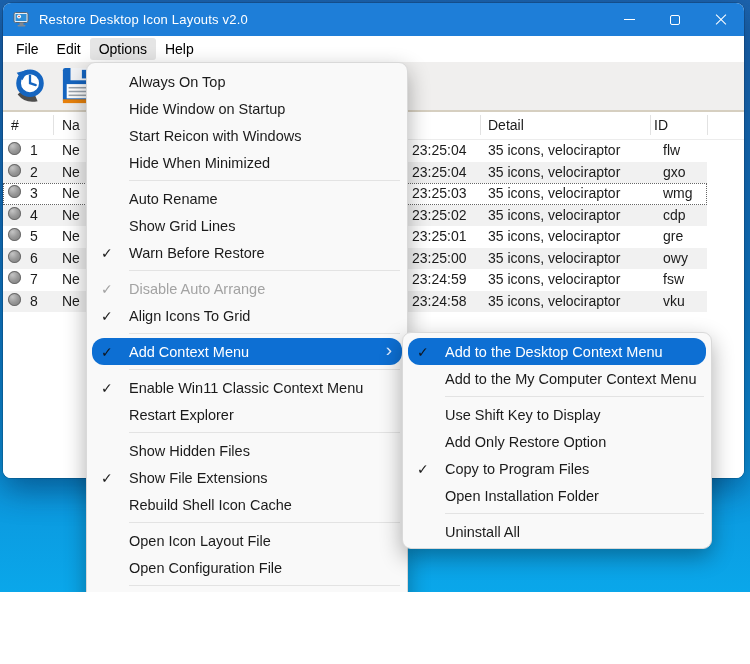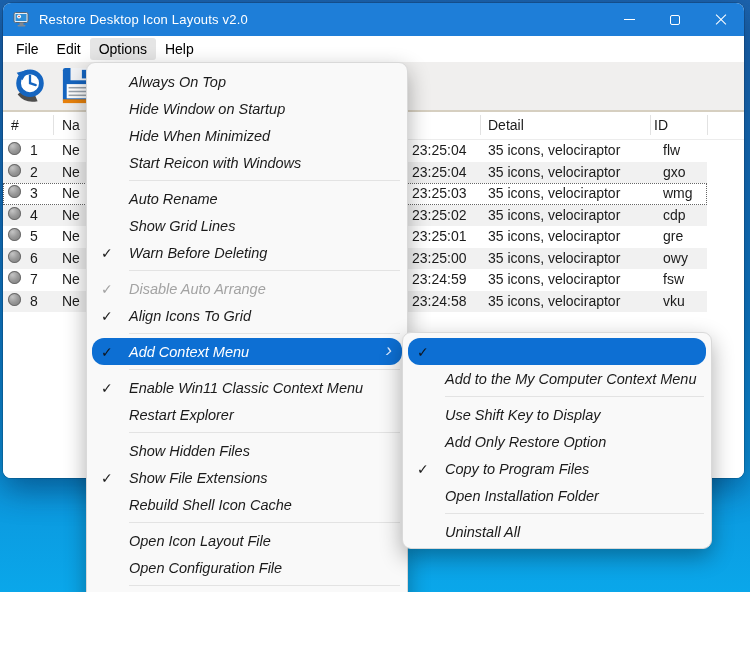--- a/index.html
+++ b/index.html
@@ -48,21 +48,21 @@
   .ball { left:5px; top:4px; width:13px; height:13px; border-radius:50%;
           background:radial-gradient(circle at 35% 30%, #c4c4c4 0%, #999999 45%, #757575 100%);
           box-shadow:inset 0 0 0 1px #6a6a6a; }
   .c-num { left:27px; } .c-name { left:59px; } .c-time { left:409px; } .c-detail { left:485px; } .c-id { left:660px; }
 
   
   .popup { position:absolute; background:#f9f9f9; border:1px solid #d9d9d9; border-radius:9px;
            box-shadow:0 8px 22px rgba(0,0,0,.32); padding-top:5px; font-size:14.5px; color:#1b1b1b; z-index:50; }
   .mainmenu { left:86px; top:62px; width:322px; height:560px; }
   .submenu  { left:402px; top:332px; width:310px; height:217px; z-index:60; }
-  .mi { position:relative; height:27px; margin:0 5px; display:flex; align-items:center; border-radius:12px;font-style:italic; }
+  .mi { position:relative; height:27px; margin:0 5px; display:flex; align-items:center; border-radius:12px; }
   .mi .check { position:absolute; left:9px; width:24px; font-size:14px; color:#1b1b1b; }
   .mi .label { margin-left:37px; white-space:nowrap; }
   .mi .arrow { position:absolute; right:10px; font-size:19px; line-height:1; color:#444; top:2px; }
   .mi.hl { background:var(--accent,#0d6fd3); }
   .mi.hl .label { color:#ffffff; }
   .mi.hl .check { color:#10161f; }
   .mi.hl .arrow { color:#dcebff; }
   .mi.dis .label, .mi.dis .check { color:#a3a3a3; }
   .msep { position:relative; height:9px; }
   .msep::after { content:''; position:absolute; left:42px; right:7px; top:4px; border-top:1px solid #e3e3e3; }
@@ -213,38 +213,38 @@
       <div class="mi">
         <span class="check"></span>
         <span class="label">Always On Top</span>
       </div>
       <div class="mi">
         <span class="check"></span>
         <span class="label">Hide Window on Startup</span>
       </div>
       <div class="mi">
         <span class="check"></span>
+        <span class="label">Start Reicon with Windows</span>
+      </div>
+      <div class="mi">
+        <span class="check"></span>
         <span class="label">Hide When Minimized</span>
       </div>
-      <div class="mi">
-        <span class="check"></span>
-        <span class="label">Start Reicon with Windows</span>
-      </div>
       <div class="msep"></div>
       <div class="mi">
         <span class="check"></span>
         <span class="label">Auto Rename</span>
       </div>
       <div class="mi">
         <span class="check"></span>
         <span class="label">Show Grid Lines</span>
       </div>
       <div class="mi">
         <span class="check">✓</span>
-        <span class="label">Warn Before Deleting</span>
+        <span class="label">Warn Before Restore</span>
       </div>
       <div class="msep"></div>
       <div class="mi dis">
         <span class="check">✓</span>
         <span class="label">Disable Auto Arrange</span>
       </div>
       <div class="mi">
         <span class="check">✓</span>
         <span class="label">Align Icons To Grid</span>
       </div>
@@ -288,20 +288,21 @@
       <div class="msep"></div>
       <div class="mi">
         <span class="check"></span>
         <span class="label">Languages</span>
         <span class="arrow">›</span>
       </div>
     </div>
   <div class="popup submenu" id="context-submenu">
       <div class="mi hl">
         <span class="check">✓</span>
+        <span class="label">Add to the Desktop Context Menu</span>
       </div>
       <div class="mi">
         <span class="check"></span>
         <span class="label">Add to the My Computer Context Menu</span>
       </div>
       <div class="msep"></div>
       <div class="mi">
         <span class="check"></span>
         <span class="label">Use Shift Key to Display</span>
       </div>

